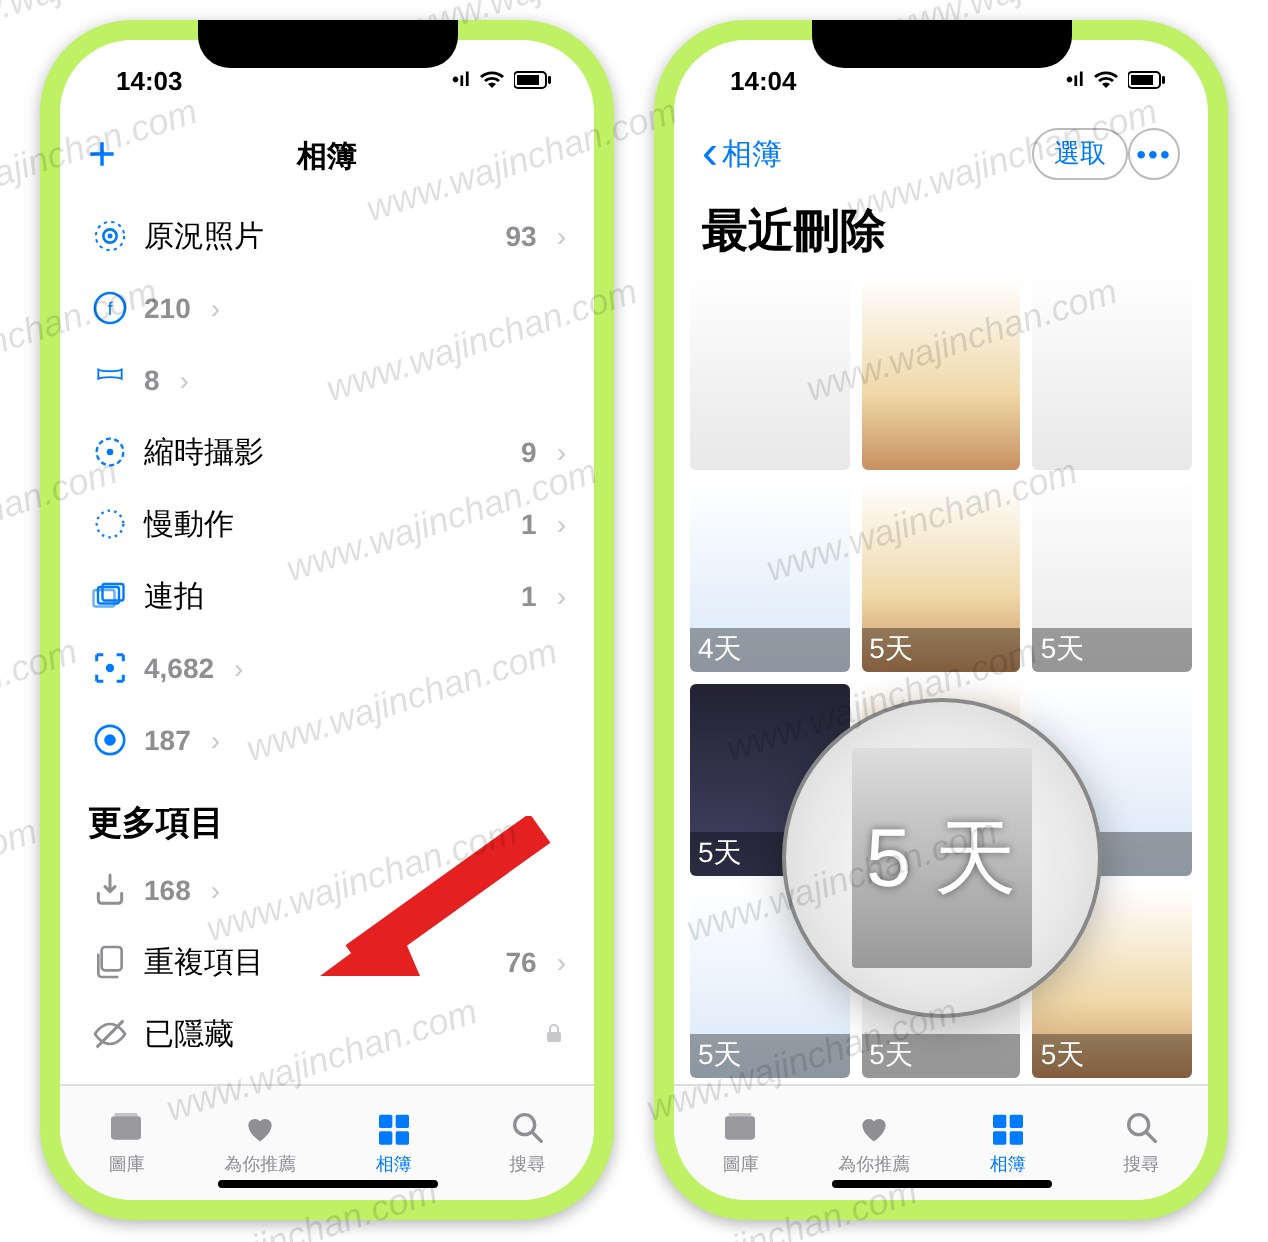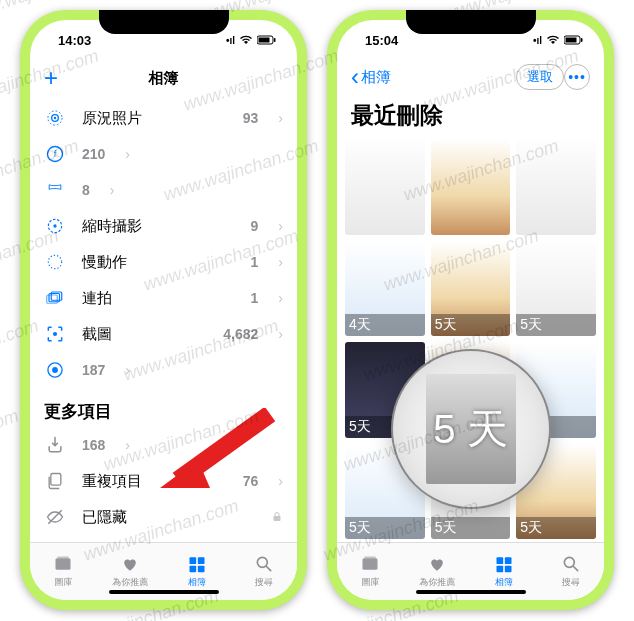--- a/index.html
+++ b/index.html
@@ -14,21 +14,21 @@
   .navbar .title { position: absolute; left: 0; right: 0; text-align: center; font-size: 15px; font-weight: 600; pointer-events: none; }
   .plus { color: #007aff; font-size: 24px; font-weight: 300; }
   .back { color: #007aff; font-size: 15px; display: flex; align-items: center; gap: 2px; }
   .back::before { content: "‹"; font-size: 24px; line-height: 14px; }
   .nav-right { display: flex; gap: 0; align-items: center; }
   .pill { border: 1px solid #bbb; color: #007aff; border-radius: 14px; padding: 3px 10px; font-size: 13px; }
   .dots { border: 1px solid #bbb; color: #007aff; border-radius: 50%; width: 26px; height: 26px; display: flex; align-items: center; justify-content: center; font-size: 14px; letter-spacing: 1px; }
   .large-title { font-size: 23px; font-weight: 700; padding: 2px 14px 8px; }
   .content { flex: 1; overflow: hidden; }
   .list { display: flex; flex-direction: column; }
-  .row { display: flex; align-items: center; padding: 7px 14px; gap: 16px; position: relative; }
+  .row { display: flex; align-items: center; padding: 7px 14px; gap: 6px; position: relative; }
   .row .icon { width: 22px; height: 22px; color: #007aff; display: flex; align-items: center; justify-content: center; }
   .row .icon.gray { color: #8e8e93; }
   .row .label { flex: 1; font-size: 15px; }
   .row .count { color: #8e8e93; font-size: 14px; font-weight: bold; }
   .row .chev { color: #c7c7cc; font-size: 14px; margin-left: 4px; }
   .row .lock { color: #c7c7cc; font-size: 13px; }
   .section { font-size: 17px; font-weight: 700; padding: 12px 14px 4px; }
   .tabbar { height: 58px; border-top: 1px solid #ddd; display: flex; background: #fafafa; }
   .tab { flex: 1; display: flex; flex-direction: column; align-items: center; justify-content: center; gap: 2px; color: #8e8e93; font-size: 9px; }
   .tab.active { color: #007aff; }
@@ -146,21 +146,20 @@
               <span class="count">1</span>
               <span class="chev">›</span>
             </div>
             <div class="row">
               <span class="icon">
                 <svg viewBox="0 0 24 24" width="20" height="20">
                   <path d="M4 4h4M4 4v4M20 4h-4M20 4v4M4 20h4M4 20v-4M20 20h-4M20 20v-4" stroke="currentColor" stroke-width="1.8" fill="none"></path>
                   <circle cx="12" cy="12" r="2.5" fill="currentColor"></circle>
                 </svg>
               </span>
-              <span class="label">截圖</span>
               <span class="count">4,682</span>
               <span class="chev">›</span>
             </div>
             <div class="row">
               <span class="icon">
                 <svg viewBox="0 0 24 24" width="20" height="20">
                   <circle cx="12" cy="12" r="8.5" fill="none" stroke="currentColor" stroke-width="1.6"></circle>
                   <circle cx="12" cy="12" r="3.5" fill="currentColor"></circle>
                 </svg>
               </span>
@@ -258,21 +257,21 @@
         <path d="M110 6 L18 72" stroke="#e52020" stroke-width="18" stroke-linecap="butt"></path>
         <path d="M38 52 L0 80 L50 80 z" fill="#e52020"></path>
       </svg>
     </div>
   </div>
 
   <div class="phone">
     <div class="notch"></div>
     <div class="screen">
       <div class="statusbar">
-        <span>15:04</span>
+        <span>14:04</span>
         <span class="right">
           <span>•ıl</span>
           <span>
             <svg width="14" height="10" viewBox="0 0 14 10">
                 <path d="M7 9L5 7a3 3 0 014 0zM3 5a6 6 0 018 0l-1 1a4.5 4.5 0 00-6 0zM1 3a9 9 0 0112 0l-1 1a7.5 7.5 0 00-10 0z" fill="currentColor"></path>
               </svg>
           </span>
           <span>
             <svg width="20" height="10" viewBox="0 0 20 10">
                 <rect x="0" y="1" width="16" height="8" rx="2" fill="none" stroke="currentColor"></rect>

